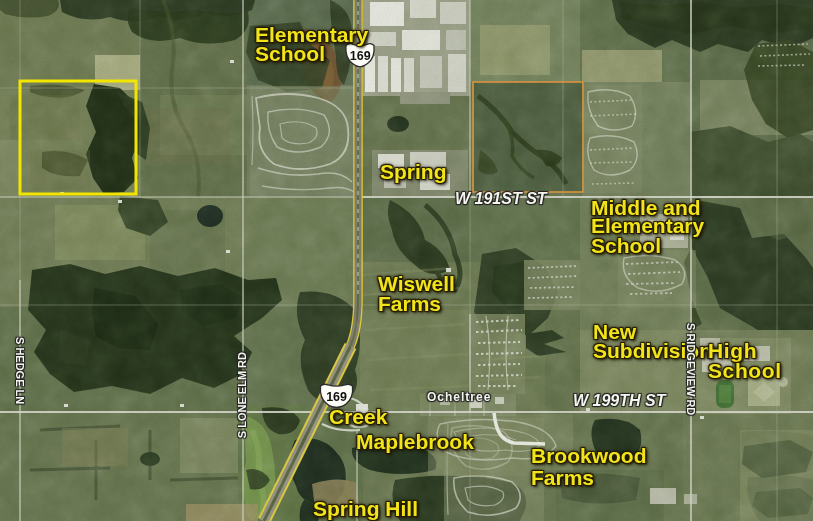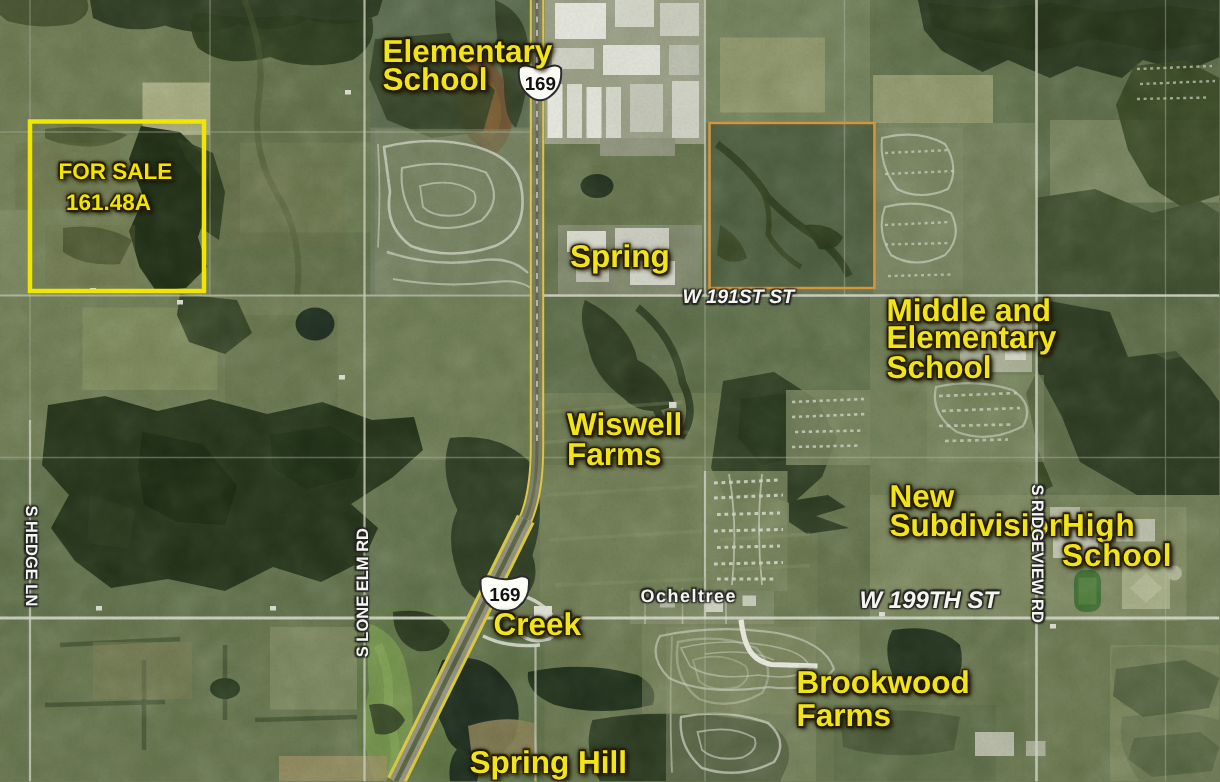--- a/index.html
+++ b/index.html
@@ -405,41 +405,41 @@
 </g>
 
 <g>
 <path d="M320.5,386 C322.7,383.9 325.7,384 328,384.8 C333.2,386.5 339.8,386.5 345,384.8 C347.3,384 350.3,383.9 352.5,386 C353.3,394.6 350.5,400.7 346,404.1 C343.5,406.3 339.2,407.3 336.5,407.3 C333.8,407.3 329.5,406.3 327,404.1 C322.5,400.7 319.7,394.6 320.5,386 Z" fill="#fdfdf8" stroke="#2b2b2b" stroke-width="1.3"></path>
 <text x="336.6" y="400.6" font-size="12.5" font-weight="bold" fill="#111" text-anchor="middle" font-family="Liberation Sans,sans-serif">169</text>
 </g>
 </svg>
 
 <div class="lbl" style="left:255px;top:25px">Elementary<br>School</div>
 
-<div class="lbl" style="left:39px;top:104px;font-size:15px;line-height:21px;color:#f2e500">FOR SALE<br><span style="margin-left:5px">161.48A</span></div>
 
 
 <div class="lbl" style="left:380px;top:162px">Spring</div>
 
-<div class="wlbl" style="left:455px;top:190px;font-size:13px;font-style:italic">W 191ST ST</div>
+<div class="wlbl" style="left:455px;top:190px;font-size:16px;font-style:italic">W 191ST ST</div>
 
 <div class="lbl" style="left:591px;top:199px;line-height:18px">Middle and<br>Elementary<br><span style="display:inline-block;margin-top:2px">School</span></div>
 
 <div class="lbl" style="left:378px;top:274px;line-height:20px">Wiswell<br>Farms</div>
 
 <div class="lbl" style="left:593px;top:322px;line-height:19px">New<br>Subdivision</div>
 
 <div class="lbl" style="left:708px;top:341px;line-height:20px;letter-spacing:0.6px">High<br>School</div>
 
 <div class="wlbl" style="left:427px;top:390px;font-size:12px;letter-spacing:1px">Ocheltree</div>
 
 <div class="lbl" style="left:329px;top:407px">Creek</div>
 
 <div class="wlbl" style="left:573px;top:392px;font-size:16px;font-style:italic">W 199TH ST</div>
 
+<div class="lbl" style="left:356px;top:432px">Maplebrook</div>
 
 <div class="lbl" style="left:531px;top:445px;line-height:22px">Brookwood<br>Farms</div>
 
 <div class="lbl" style="left:313px;top:499px">Spring Hill</div>
 
 <div class="vlbl" style="left:14px;top:337px;writing-mode:vertical-rl">S HEDGE LN</div>
 
 <div class="vlbl" style="left:236px;top:352px;writing-mode:vertical-rl;transform:rotate(180deg)">S LONE ELM RD</div>
 
 <div class="vlbl" style="left:685px;top:323px;writing-mode:vertical-rl">S RIDGEVIEW RD</div>

